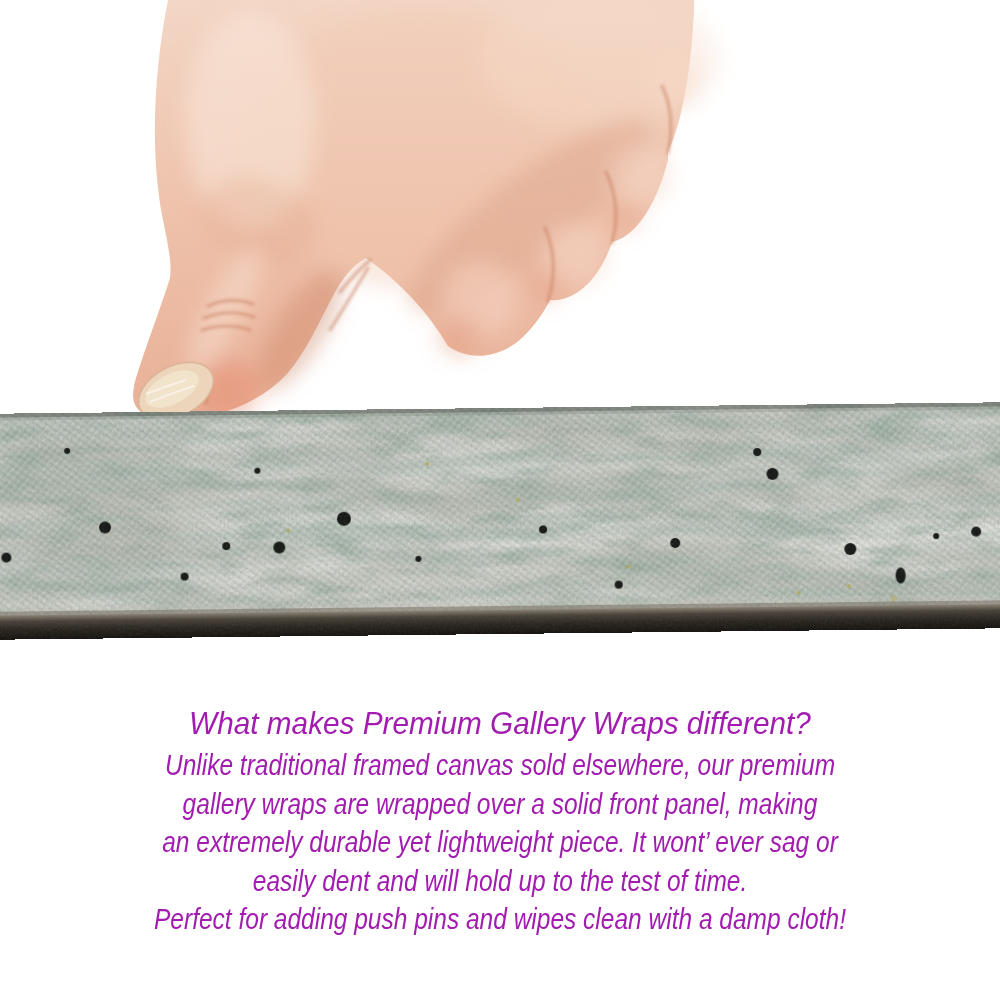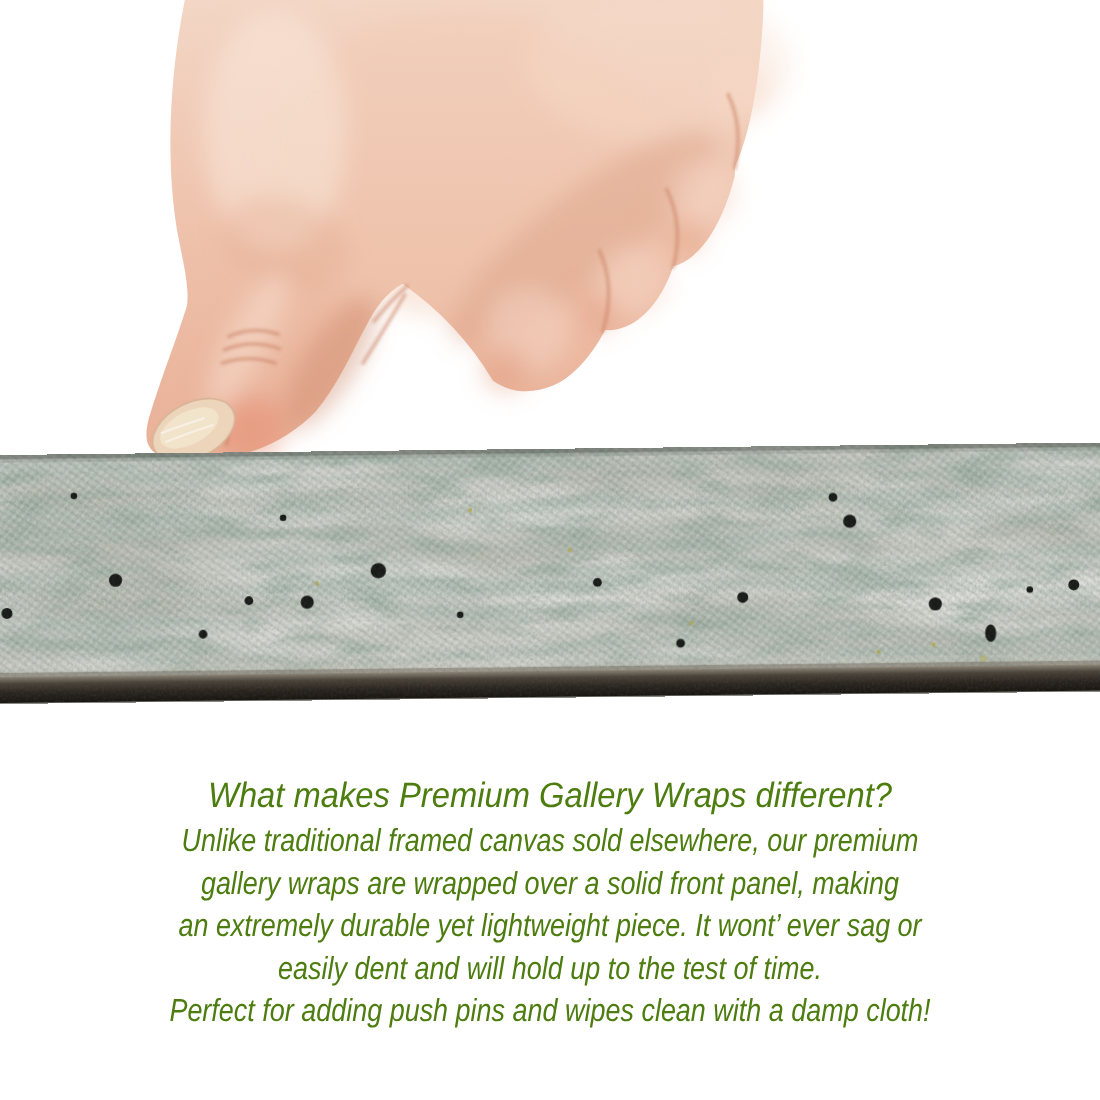--- a/index.html
+++ b/index.html
@@ -8,21 +8,21 @@
     font-family:"Liberation Sans",sans-serif;
   }
   .hand-photo{position:absolute;top:0;left:0;z-index:1;}
   .canvas-strip{
     position:absolute;left:-12px;top:408px;width:1024px;height:226px;z-index:2;
     transform:rotate(-0.65deg);transform-origin:50% 50%;
   }
   .canvas-strip svg{display:block;width:100%;height:100%;}
   .text-block{
     position:absolute;top:706px;left:0;width:1000px;z-index:3;
-    text-align:center;color:#4d7c0f;font-style:italic;
+    text-align:center;color:#a21caf;font-style:italic;
   }
   .headline{
     font-size:32px;line-height:34px;font-weight:500;margin:0 0 6px 0;
     transform:scale(0.93,1);transform-origin:50% 50%;
   }
   .line{
     font-size:29px;line-height:38.6px;font-weight:400;margin:0;
     transform:scale(0.845,1);transform-origin:50% 50%;
   }
 </style>

